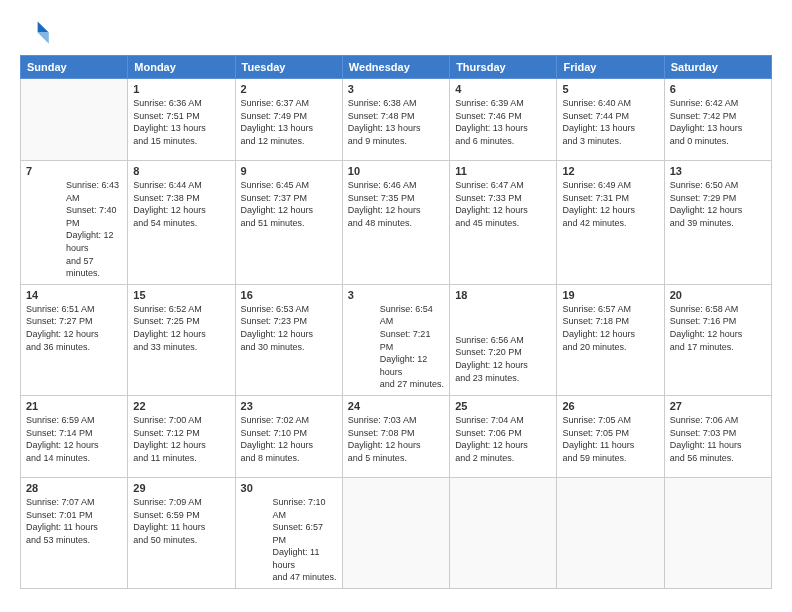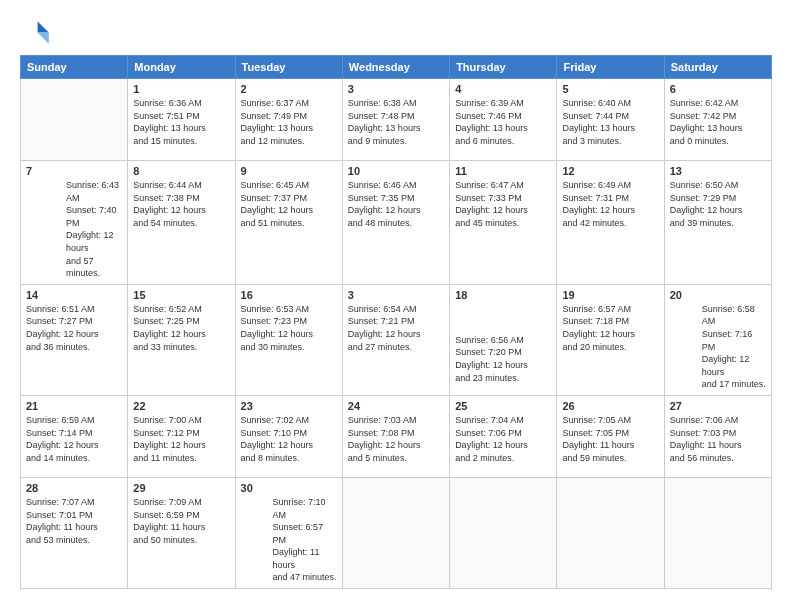--- a/index.html
+++ b/index.html
@@ -238,42 +238,42 @@
           </td>
           <td>
             <div class="day-num">16</div>
             <div class="day-info" style="white-space: pre-line;">Sunrise: 6:53 AM
 Sunset: 7:23 PM
 Daylight: 12 hours
 and 30 minutes.</div>
           </td>
           <td>
             <div class="day-num">3</div>
-            <div class="day-info" style="white-space: pre-line;">Sunrise: 6:54 AM
+            <div class="day-info" style="white-space: pre-line; margin-left: 32px;">Sunrise: 6:54 AM
 Sunset: 7:21 PM
 Daylight: 12 hours
 and 27 minutes.</div>
           </td>
           <td>
             <div class="day-num">18</div>
             <div class="day-info" style="white-space: pre-line; margin-top: 33px;">Sunrise: 6:56 AM
 Sunset: 7:20 PM
 Daylight: 12 hours
 and 23 minutes.</div>
           </td>
           <td>
             <div class="day-num">19</div>
             <div class="day-info" style="white-space: pre-line;">Sunrise: 6:57 AM
 Sunset: 7:18 PM
 Daylight: 12 hours
 and 20 minutes.</div>
           </td>
           <td>
             <div class="day-num">20</div>
-            <div class="day-info" style="white-space: pre-line; margin-left: 32px;">Sunrise: 6:58 AM
+            <div class="day-info" style="white-space: pre-line;">Sunrise: 6:58 AM
 Sunset: 7:16 PM
 Daylight: 12 hours
 and 17 minutes.</div>
           </td>
         </tr>
         <tr class="week-row">
           <td>
             <div class="day-num">21</div>
             <div class="day-info" style="white-space: pre-line;">Sunrise: 6:59 AM
 Sunset: 7:14 PM

